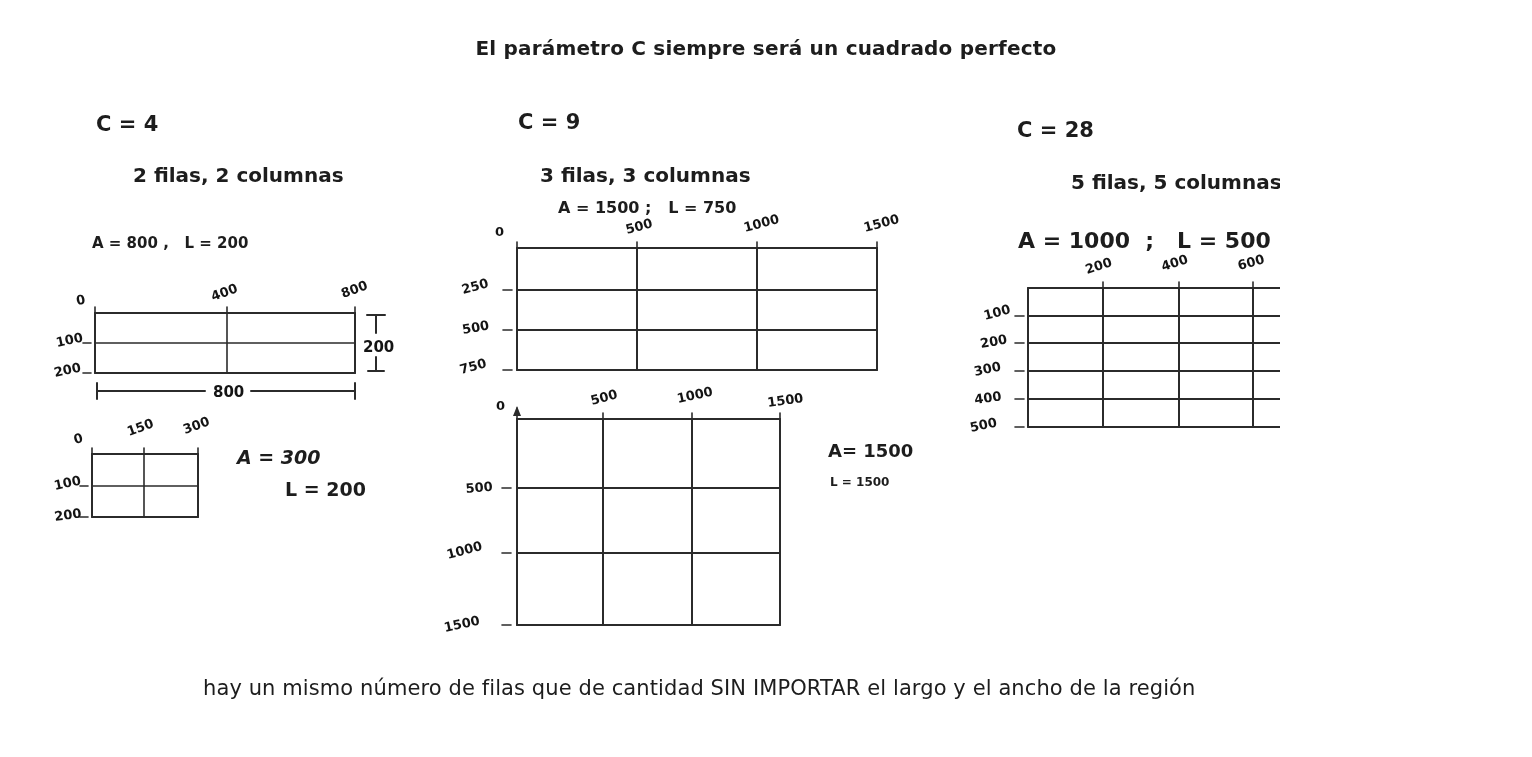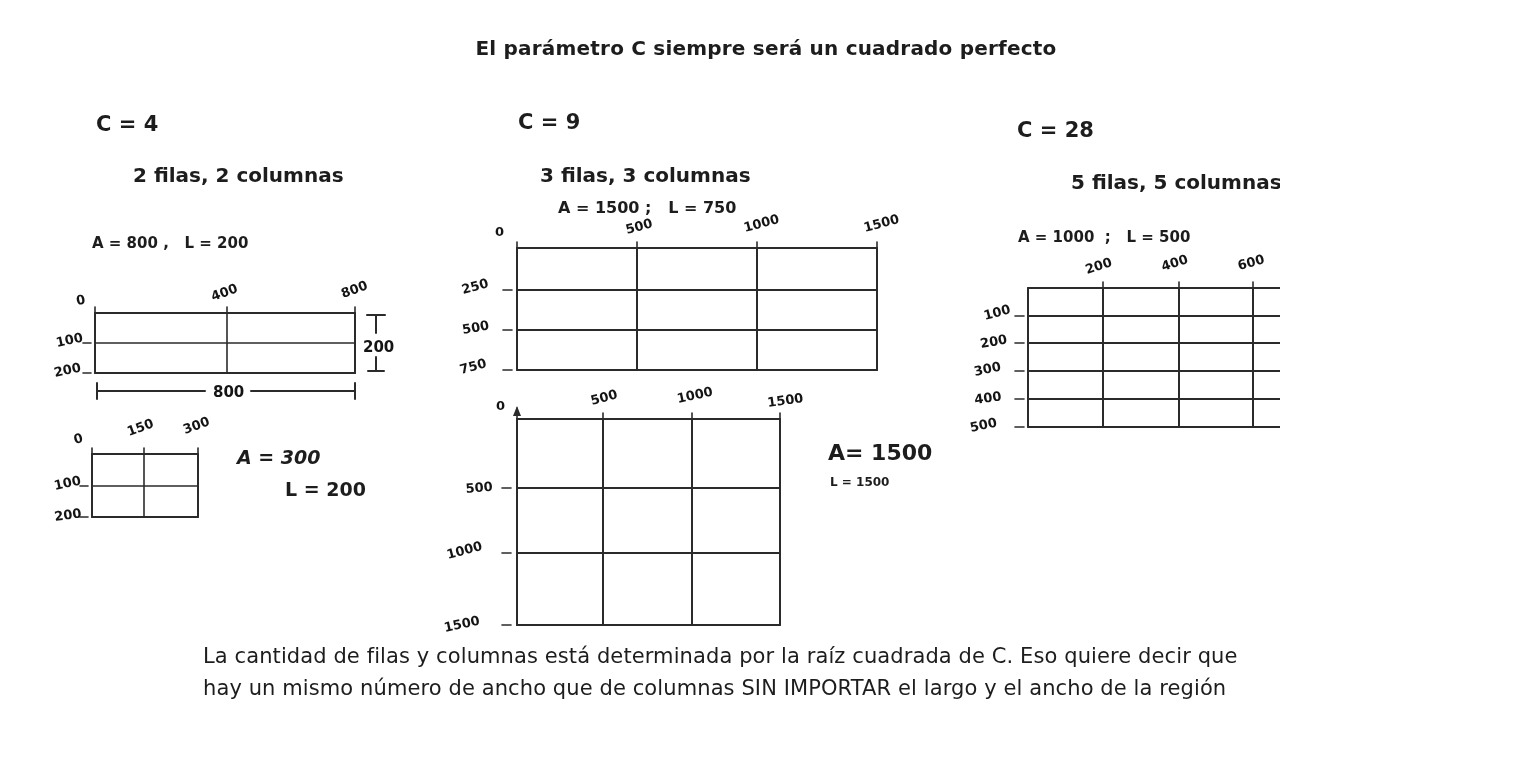--- a/index.html
+++ b/index.html
@@ -147,26 +147,26 @@
     </g>
     <path d="M77 14 L73 24 L81 24 Z" fill="#2b2b2b"></path>
     <text class="tick-lbl" x="56" y="18" font-size="16">0</text>
     <text class="tick-lbl" x="152" y="13" transform="rotate(-15 152 13)" font-size="14">500</text>
     <text class="tick-lbl" x="238" y="11" transform="rotate(-12 238 11)" font-size="14">1000</text>
     <text class="tick-lbl" x="328" y="15" transform="rotate(-8 328 15)" font-size="14">1500</text>
     <text class="tick-lbl" x="26" y="101" transform="rotate(-5 26 101)" font-size="14">500</text>
     <text class="tick-lbl" x="8" y="167" transform="rotate(-15 8 167)" font-size="14">1000</text>
     <text class="tick-lbl" x="5" y="240" transform="rotate(-12 5 240)" font-size="14">1500</text>
   </svg>
-  <div class="abs annot" style="left:828px;top:440px;font-size:22px;">A= 1500</div>
+  <div class="abs annot" style="left:828px;top:440px;font-size:18px;">A= 1500</div>
   <div class="abs annot" style="left:830px;top:475px;font-size:12px;">L = 1500</div>
 
   <div class="abs c-label" style="left:1017px;top:118px;">C = 28</div>
   <div class="abs rc-label" style="left:1027px;top:170px;margin-left:44px;">5 filas, 5 columnas</div>
-  <div class="abs params" style="left:1018px;top:228px;font-size:15px;">A = 1000  ;   L = 500</div>
+  <div class="abs params" style="left:1018px;top:228px;font-size:22px;">A = 1000  ;   L = 500</div>
 
   <svg style="left:965px;top:252px;" width="480" height="190">
     <g>
       <line x1="63" y1="36" x2="437" y2="36"></line>
       <line x1="63" y1="64" x2="437" y2="64"></line>
       <line x1="63" y1="91" x2="437" y2="91"></line>
       <line x1="63" y1="119" x2="437" y2="119"></line>
       <line x1="63" y1="147" x2="437" y2="147"></line>
       <line x1="63" y1="175" x2="437" y2="175"></line>
       <line x1="63" y1="36" x2="63" y2="175"></line>
@@ -191,16 +191,15 @@
     <text class="tick-lbl" x="274" y="18" transform="rotate(-15 274 18)">600</text>
     <text class="tick-lbl" x="348" y="16" transform="rotate(-18 348 16)">800</text>
     <text class="tick-lbl" x="422" y="28" transform="rotate(-8 422 28)">1000</text>
     <text class="tick-lbl" x="20" y="68" transform="rotate(-15 20 68)">100</text>
     <text class="tick-lbl" x="16" y="96" transform="rotate(-10 16 96)">200</text>
     <text class="tick-lbl" x="10" y="124" transform="rotate(-12 10 124)">300</text>
     <text class="tick-lbl" x="10" y="152" transform="rotate(-8 10 152)">400</text>
     <text class="tick-lbl" x="6" y="180" transform="rotate(-12 6 180)">500</text>
   </svg>
 
-  <div class="abs footer-line" style="left:203px;top:644px;">La cantidad de filas y columnas está determinada por la raíz cuadrada de C. Eso quiere decir que</div>
-  <div class="abs footer-line" style="left:203px;top:676px;">hay un mismo número de ancho que de columnas SIN IMPORTAR el largo y el ancho de la región</div>
+  <div class="abs footer-line" style="left:203px;top:676px;">hay un mismo número de filas que de cantidad SIN IMPORTAR el largo y el ancho de la región</div>
 
 </div>
 
 </body></html>

